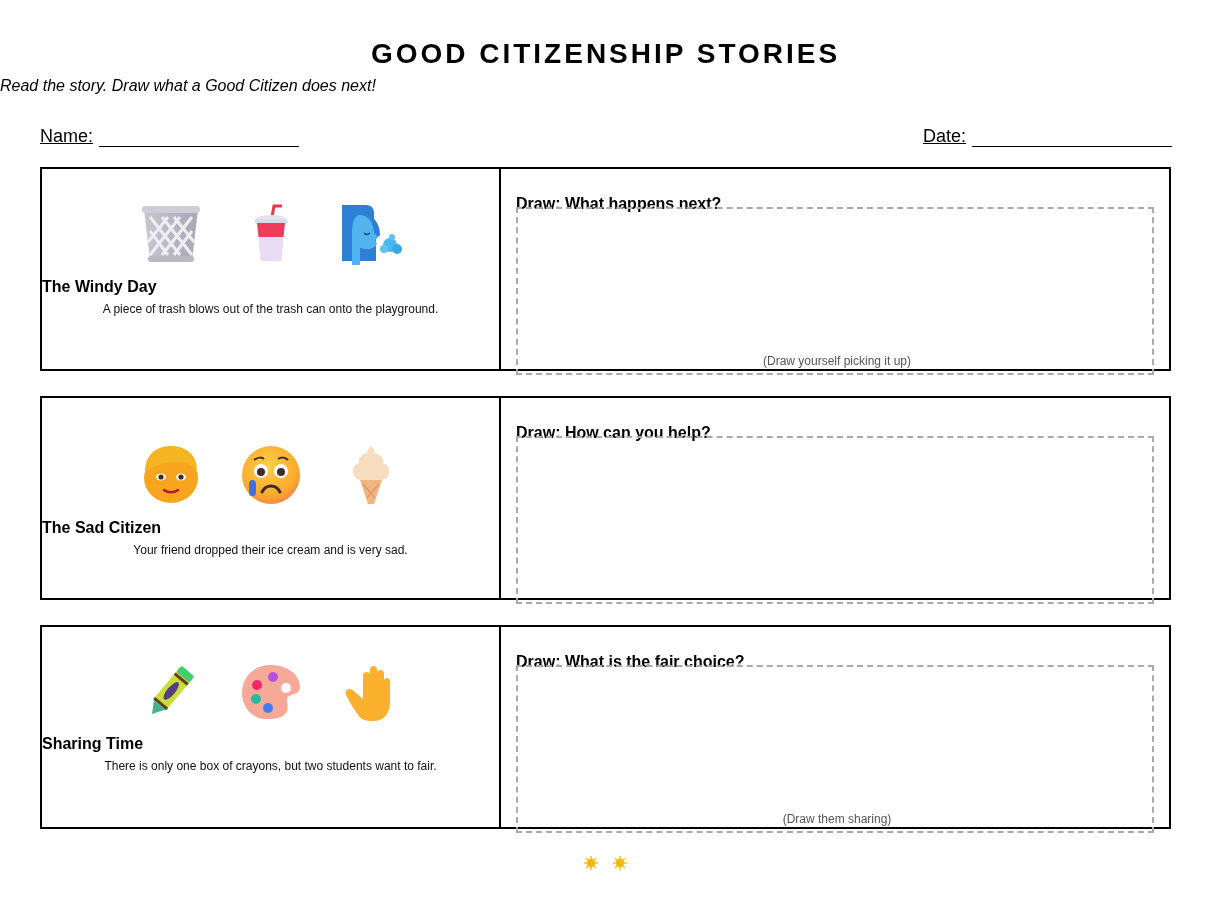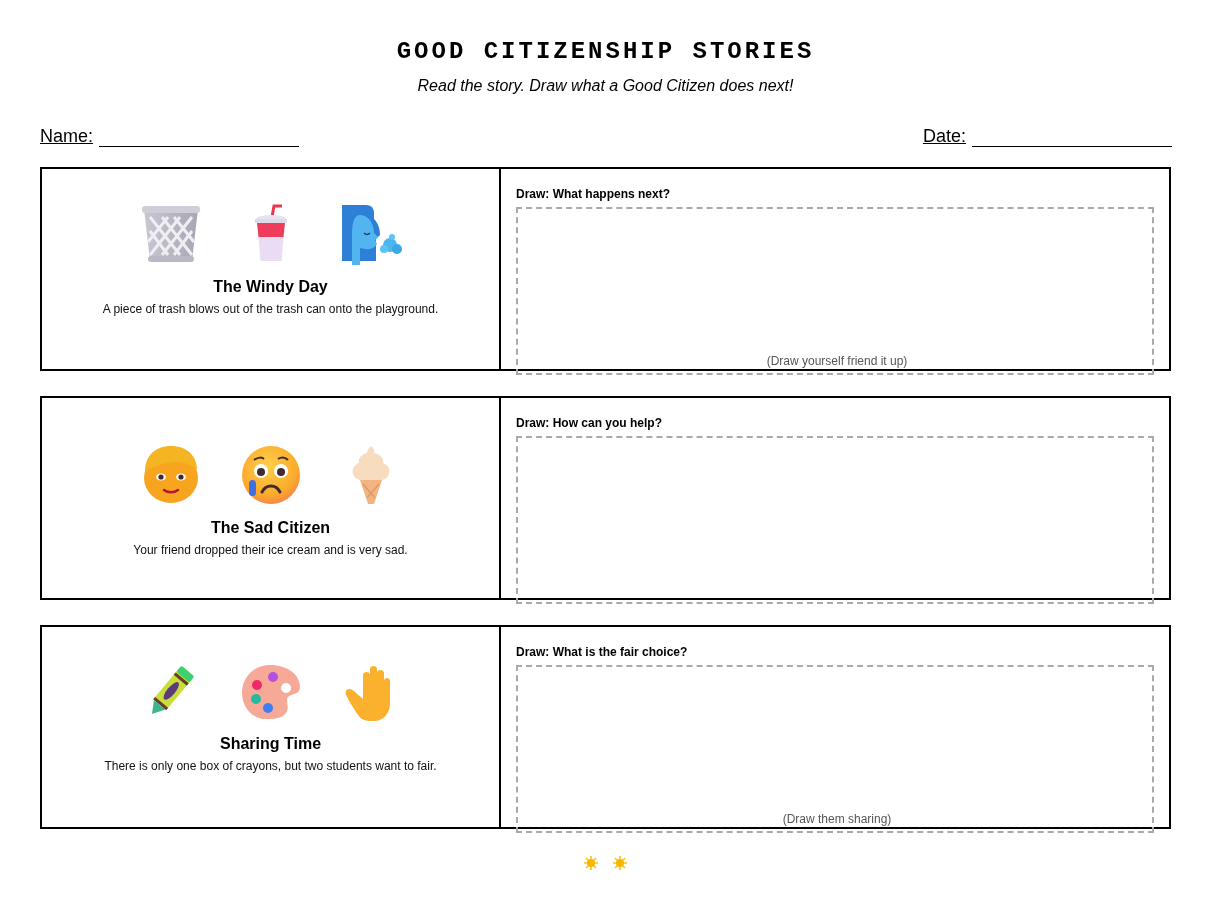--- a/index.html
+++ b/index.html
@@ -1,32 +1,32 @@
 <!DOCTYPE html>
 <html><head>
   <meta charset="utf-8">
   <style>
     html, body { margin: 0; padding: 0; background: #ffffff; }
     body { width: 1211px; height: 913px; position: relative; overflow: hidden; font-family: "Liberation Sans", sans-serif; color: #000; }
-    .title { position: absolute; top: 38px; left: 0; width: 1211px; text-align: center; font-size: 24px; font-weight: bold; letter-spacing: 3px; font-family: Liberation Mono, monospace; }
-    .subtitle { position: absolute; top: 77px; left: 0; width: 1211px; text-align: center; font-size: 16px; font-style: italic; }
+    .title { position: absolute; top: 38px; left: 0; width: 1211px; text-align: center; font-size: 28px; font-weight: bold; letter-spacing: 3px; }
+    .subtitle { position: absolute; top: 77px; left: 0; width: 1211px; text-align: left; font-size: 16px; font-style: italic; }
     .field { position: absolute; top: 126px; font-size: 18px; display: flex; align-items: flex-end; text-decoration: underline; }
     .field .line { display: inline-block; border-bottom: 1px solid #000; margin-left: 6px; height: 15px; }
     .name-field { left: 40px; }
     .name-field .line { width: 200px; }
     .date-field { left: 923px; }
     .date-field .line { width: 200px; }
     .card { position: absolute; left: 40px; width: 1127px; height: 200px; border: 2px solid #000; }
     .story { position: absolute; left: 0; top: 0; width: 457px; height: 200px; border-right: 2px solid #000; box-sizing: content-box; }
     .icons { position: absolute; left: 0; width: 457px; display: flex; justify-content: center; gap: 38px; }
     .icon { width: 62px; height: 62px; position: relative; display: flex; align-items: center; justify-content: center; }
-    .story-title { position: absolute; left: 0; width: 457px; text-align: center; font-size: 16px; font-weight: bold; }
+    .story-title { position: absolute; left: 0; width: 457px; text-align: left; font-size: 16px; font-weight: bold; }
     .story-text { position: absolute; left: 20px; width: 417px; text-align: center; font-size: 12px; line-height: 22px; color: #111; }
     .draw { position: absolute; left: 459px; top: 0; width: 668px; height: 200px; }
-    .prompt { position: absolute; left: 15px; top: 18px; font-size: 12px; font-weight: bold; }
+    .prompt { position: absolute; left: 15px; top: 26px; font-size: 16px; font-weight: bold; }
     .box { position: absolute; left: 15px; top: 38px; width: 638px; height: 168px; border: 2px dashed #aaa; box-sizing: border-box; }
     .hint { position: absolute; left: 15px; top: 185px; width: 642px; text-align: center; font-size: 12px; color: #555; }
     .footer { position: absolute; top: 855px; left: 0; width: 1211px; text-align: center; font-size: 14px; }
     .sun { display: inline-block; width: 14px; height: 14px; vertical-align: -2px; margin: 0 6px; }
   </style>
 </head>
 <body>
 
 <div class="title">GOOD CITIZENSHIP STORIES</div>
 <div class="subtitle">Read the story. Draw what a Good Citizen does next!</div>
@@ -80,21 +80,21 @@
           <circle cx="52" cy="34" r="3" fill="#5cc4f5"></circle>
         </svg>
       </div>
     </div>
     <div class="story-title" style="top:109px;">The Windy Day</div>
     <div class="story-text" style="top:129px;">A piece of trash blows out of the trash can onto the playground.</div>
   </div>
   <div class="draw">
     <div class="prompt">Draw: What happens next?</div>
     <div class="box"></div>
-    <div class="hint">(Draw yourself friend it up)</div>
+    <div class="hint">(Draw yourself picking it up)</div>
   </div>
 </div>
 
 <div class="card" style="top:396px;">
   <div class="story">
     <div class="icons" style="top:46px;">
       <div class="icon">
         <svg width="62" height="62" viewBox="0 0 62 62">
           <ellipse cx="31" cy="34" rx="27" ry="25" fill="#f7a51e"></ellipse>
           <path d="M5 28 c0 -18 12 -26 26 -26 c14 0 26 8 26 24 c-6 -6 -14 -8 -20 -8 c-8 0 -20 2 -32 10z" fill="#f5b522"></path>

